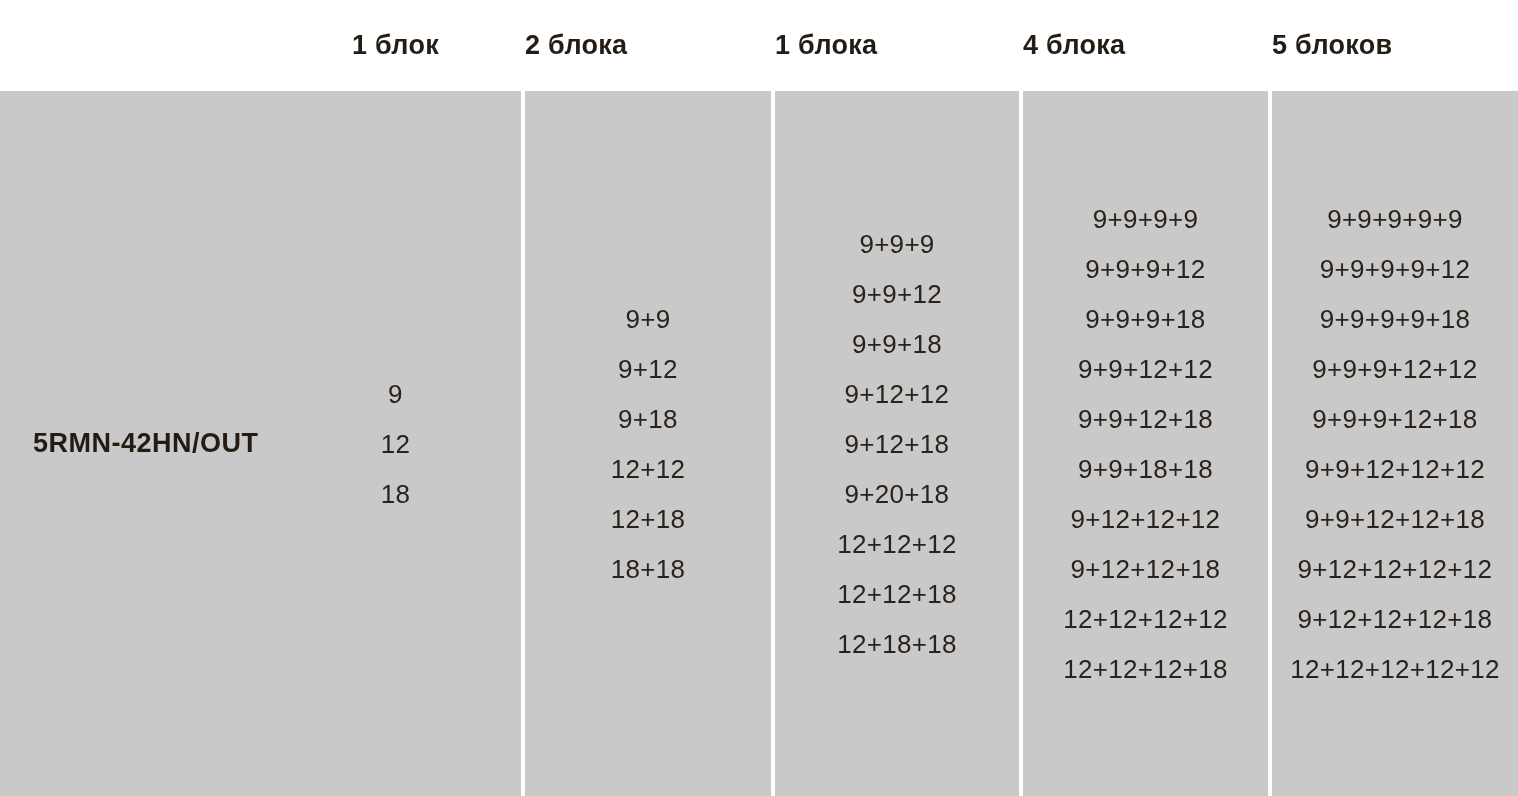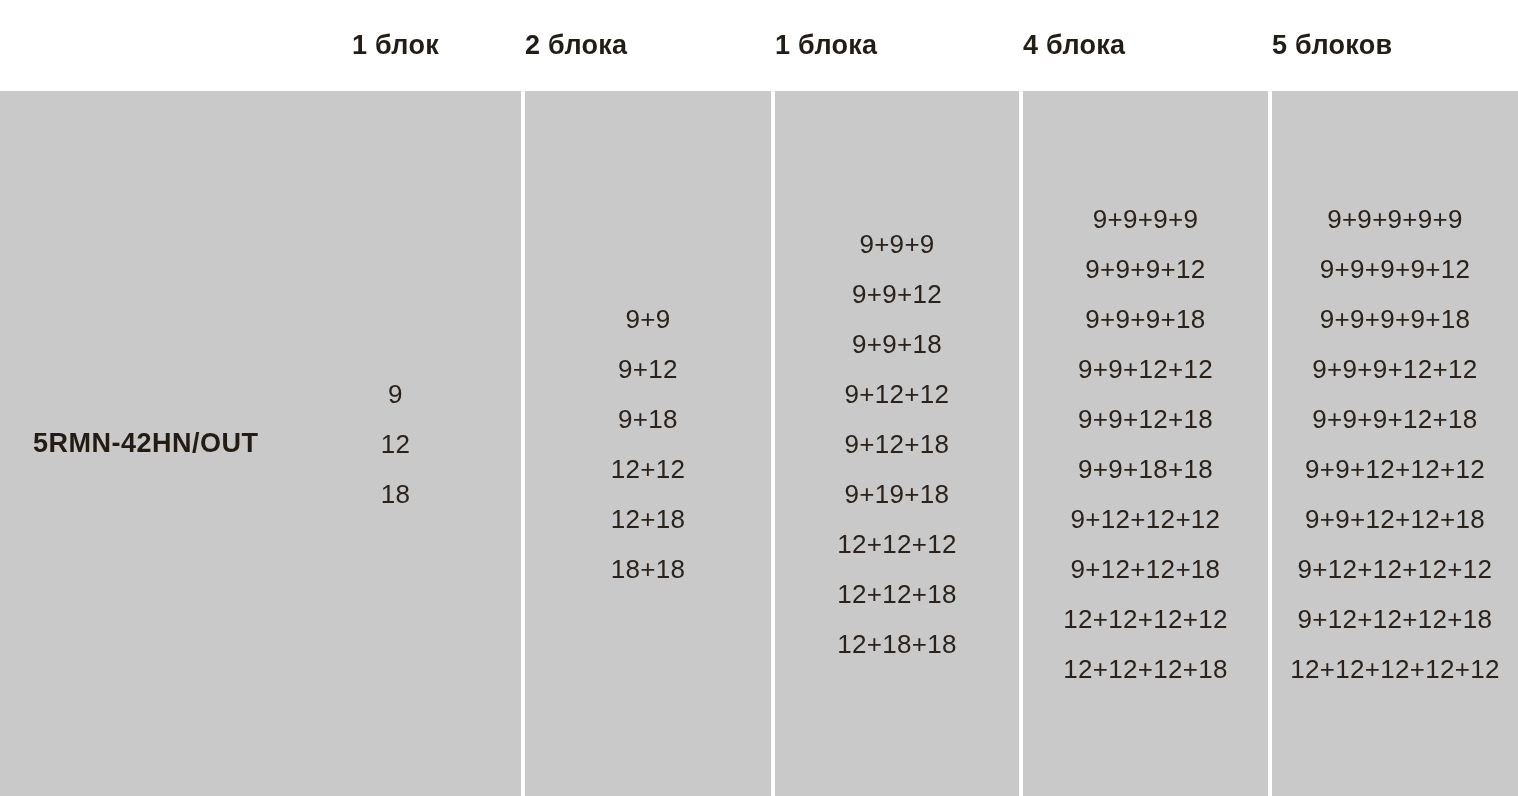--- a/index.html
+++ b/index.html
@@ -146,21 +146,21 @@
           <div class="value-line">18+18</div>
         </div>
     </div>
     <div class="cell">
       <div class="values">
           <div class="value-line">9+9+9</div>
           <div class="value-line">9+9+12</div>
           <div class="value-line">9+9+18</div>
           <div class="value-line">9+12+12</div>
           <div class="value-line">9+12+18</div>
-          <div class="value-line">9+19+18</div>
+          <div class="value-line">9+20+18</div>
           <div class="value-line">12+12+12</div>
           <div class="value-line">12+12+18</div>
           <div class="value-line">12+18+18</div>
         </div>
     </div>
     <div class="cell">
       <div class="values">
           <div class="value-line">9+9+9+9</div>
           <div class="value-line">9+9+9+12</div>
           <div class="value-line">9+9+9+18</div>

